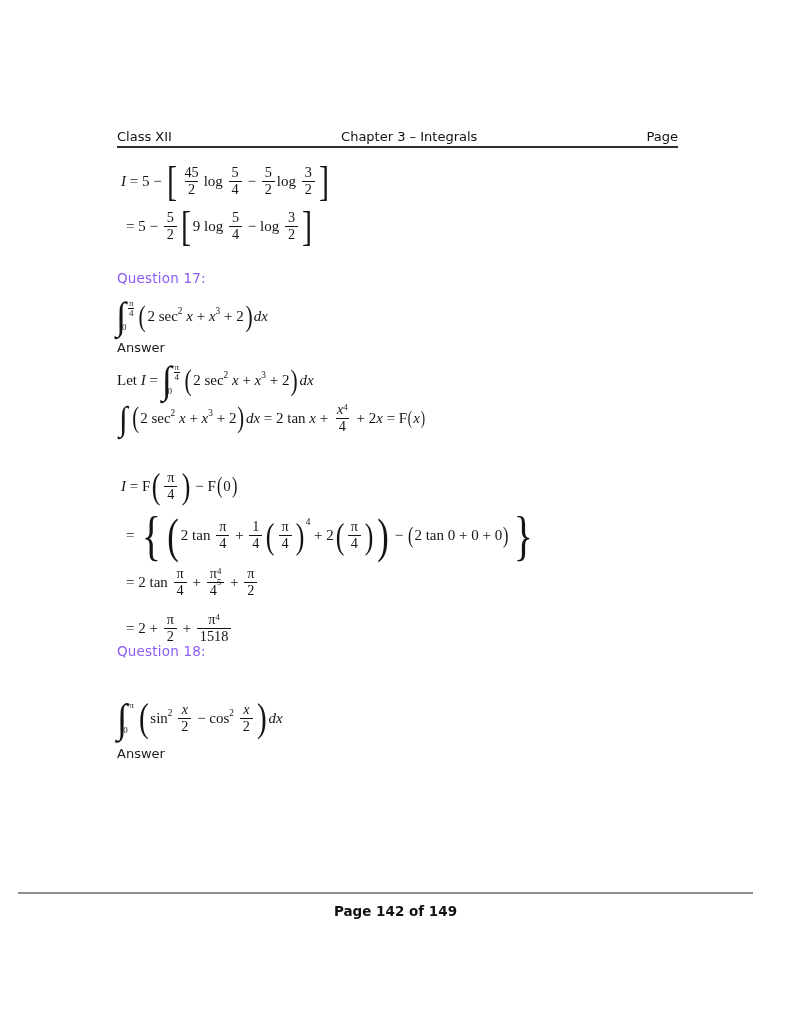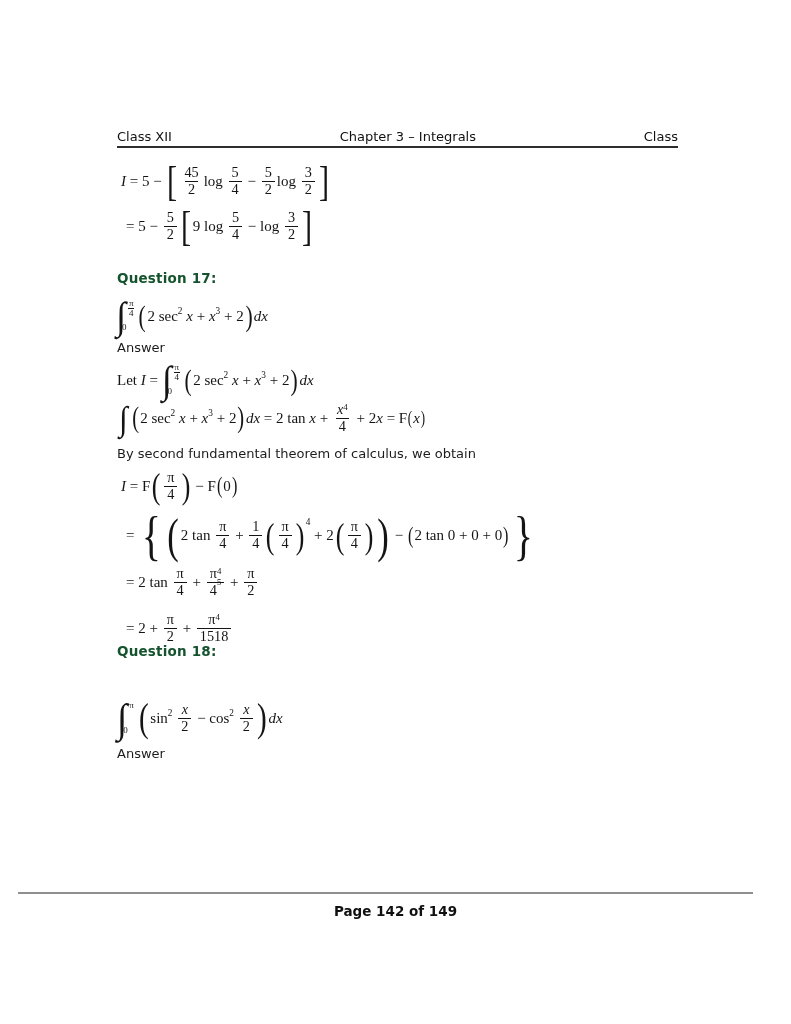--- a/index.html
+++ b/index.html
@@ -15,21 +15,21 @@
   .abs { position: absolute; }
 
   
   .header-row { top: 129px; left: 117px; width: 561px; display: flex; justify-content: space-between; align-items: baseline; }
   .hdr-text { font-size: 13px; color: #111111; }
   .header-rule { top: 146px; left: 117px; width: 561px; height: 2px; background: #2e2e2e; }
   .footer-rule { top: 892px; left: 18px; width: 735px; height: 2px; background: #8f8f8f; }
   .footer-text { top: 903px; left: 0; width: 791px; text-align: center; font-weight: bold; font-size: 13.5px; color: #101010; }
 
   
-  .qlabel { font-weight: bold; font-size: 13.5px; color: #14532d; letter-spacing: 0.2px; }
+  .qlabel { font-weight: normal; font-size: 13.5px; color: #8b5cf6; letter-spacing: 0.2px; }
   .body-text { font-size: 13px; color: #1c1c1c; }
 
   
   .math-line {
     font-family: "Liberation Serif", "DejaVu Serif", serif;
     font-size: 15px; color: #141414;
     display: flex; align-items: center;
   }
   .math-line span { white-space: pre; }
   .m-it { font-style: italic; }
@@ -48,21 +48,21 @@
   .int-lims .frac .num, .int-lims .frac .den { padding: 0 1px; }
 </style>
 </head>
 <body>
 
 <div class="abs" style="top:0;left:0;width:779px;height:1024px;">
 
   <div class="abs header-row">
     <span class="hdr-text">Class XII</span>
     <span class="hdr-text">Chapter 3 – Integrals</span>
-    <span class="hdr-text">Class</span>
+    <span class="hdr-text">Page</span>
   </div>
   <div class="abs header-rule"></div>
 
   <div class="abs math-line" style="top:160px;left:121px;">
       <span class="m-it">I</span>
       <span class="m-up"> = 5 − </span>
       <span class="grp"><span class="delim" style="font-size: 2.8em;">[</span><span class="grp-c"><span class="frac"><span class="num"><span class="m-up">45</span></span><span class="den"><span class="m-up">2</span></span></span><span class="m-up">log </span><span class="frac"><span class="num"><span class="m-up">5</span></span><span class="den"><span class="m-up">4</span></span></span><span class="m-up"> − </span><span class="frac"><span class="num"><span class="m-up">5</span></span><span class="den"><span class="m-up">2</span></span></span><span class="m-up">log </span><span class="frac"><span class="num"><span class="m-up">3</span></span><span class="den"><span class="m-up">2</span></span></span></span><span class="delim" style="font-size: 2.8em;">]</span></span>
     </div>
   <div class="abs math-line" style="top:205px;left:126px;">
       <span class="m-up">= 5 − </span>
@@ -95,21 +95,20 @@
       <span class="m-up"> = 2 tan </span>
       <span class="m-it">x</span>
       <span class="m-up"> + </span>
       <span class="frac"><span class="num"><span class="m-it">x</span><span class="m-sup"><span class="m-up">4</span></span></span><span class="den"><span class="m-up">4</span></span></span>
       <span class="m-up"> + 2</span>
       <span class="m-it">x</span>
       <span class="m-up"> = F</span>
       <span class="grp"><span class="delim" style="font-size: 1.2em;">(</span><span class="grp-c"><span class="m-it">x</span></span><span class="delim" style="font-size: 1.2em;">)</span></span>
     </div>
 
-  <div class="abs body-text" style="top:446px;left:117px;">By second fundamental theorem of calculus, we obtain</div>
 
   <div class="abs math-line" style="top:468px;left:121px;">
       <span class="m-it">I</span>
       <span class="m-up"> = F</span>
       <span class="grp"><span class="delim" style="font-size: 2.4em;">(</span><span class="grp-c"><span class="frac"><span class="num"><span class="m-up">π</span></span><span class="den"><span class="m-up">4</span></span></span></span><span class="delim" style="font-size: 2.4em;">)</span></span>
       <span class="m-up"> − F</span>
       <span class="grp"><span class="delim" style="font-size: 1.5em;">(</span><span class="grp-c"><span class="m-up">0</span></span><span class="delim" style="font-size: 1.5em;">)</span></span>
     </div>
   <div class="abs math-line" style="top:508px;left:126px;">
       <span class="m-up">= </span>

